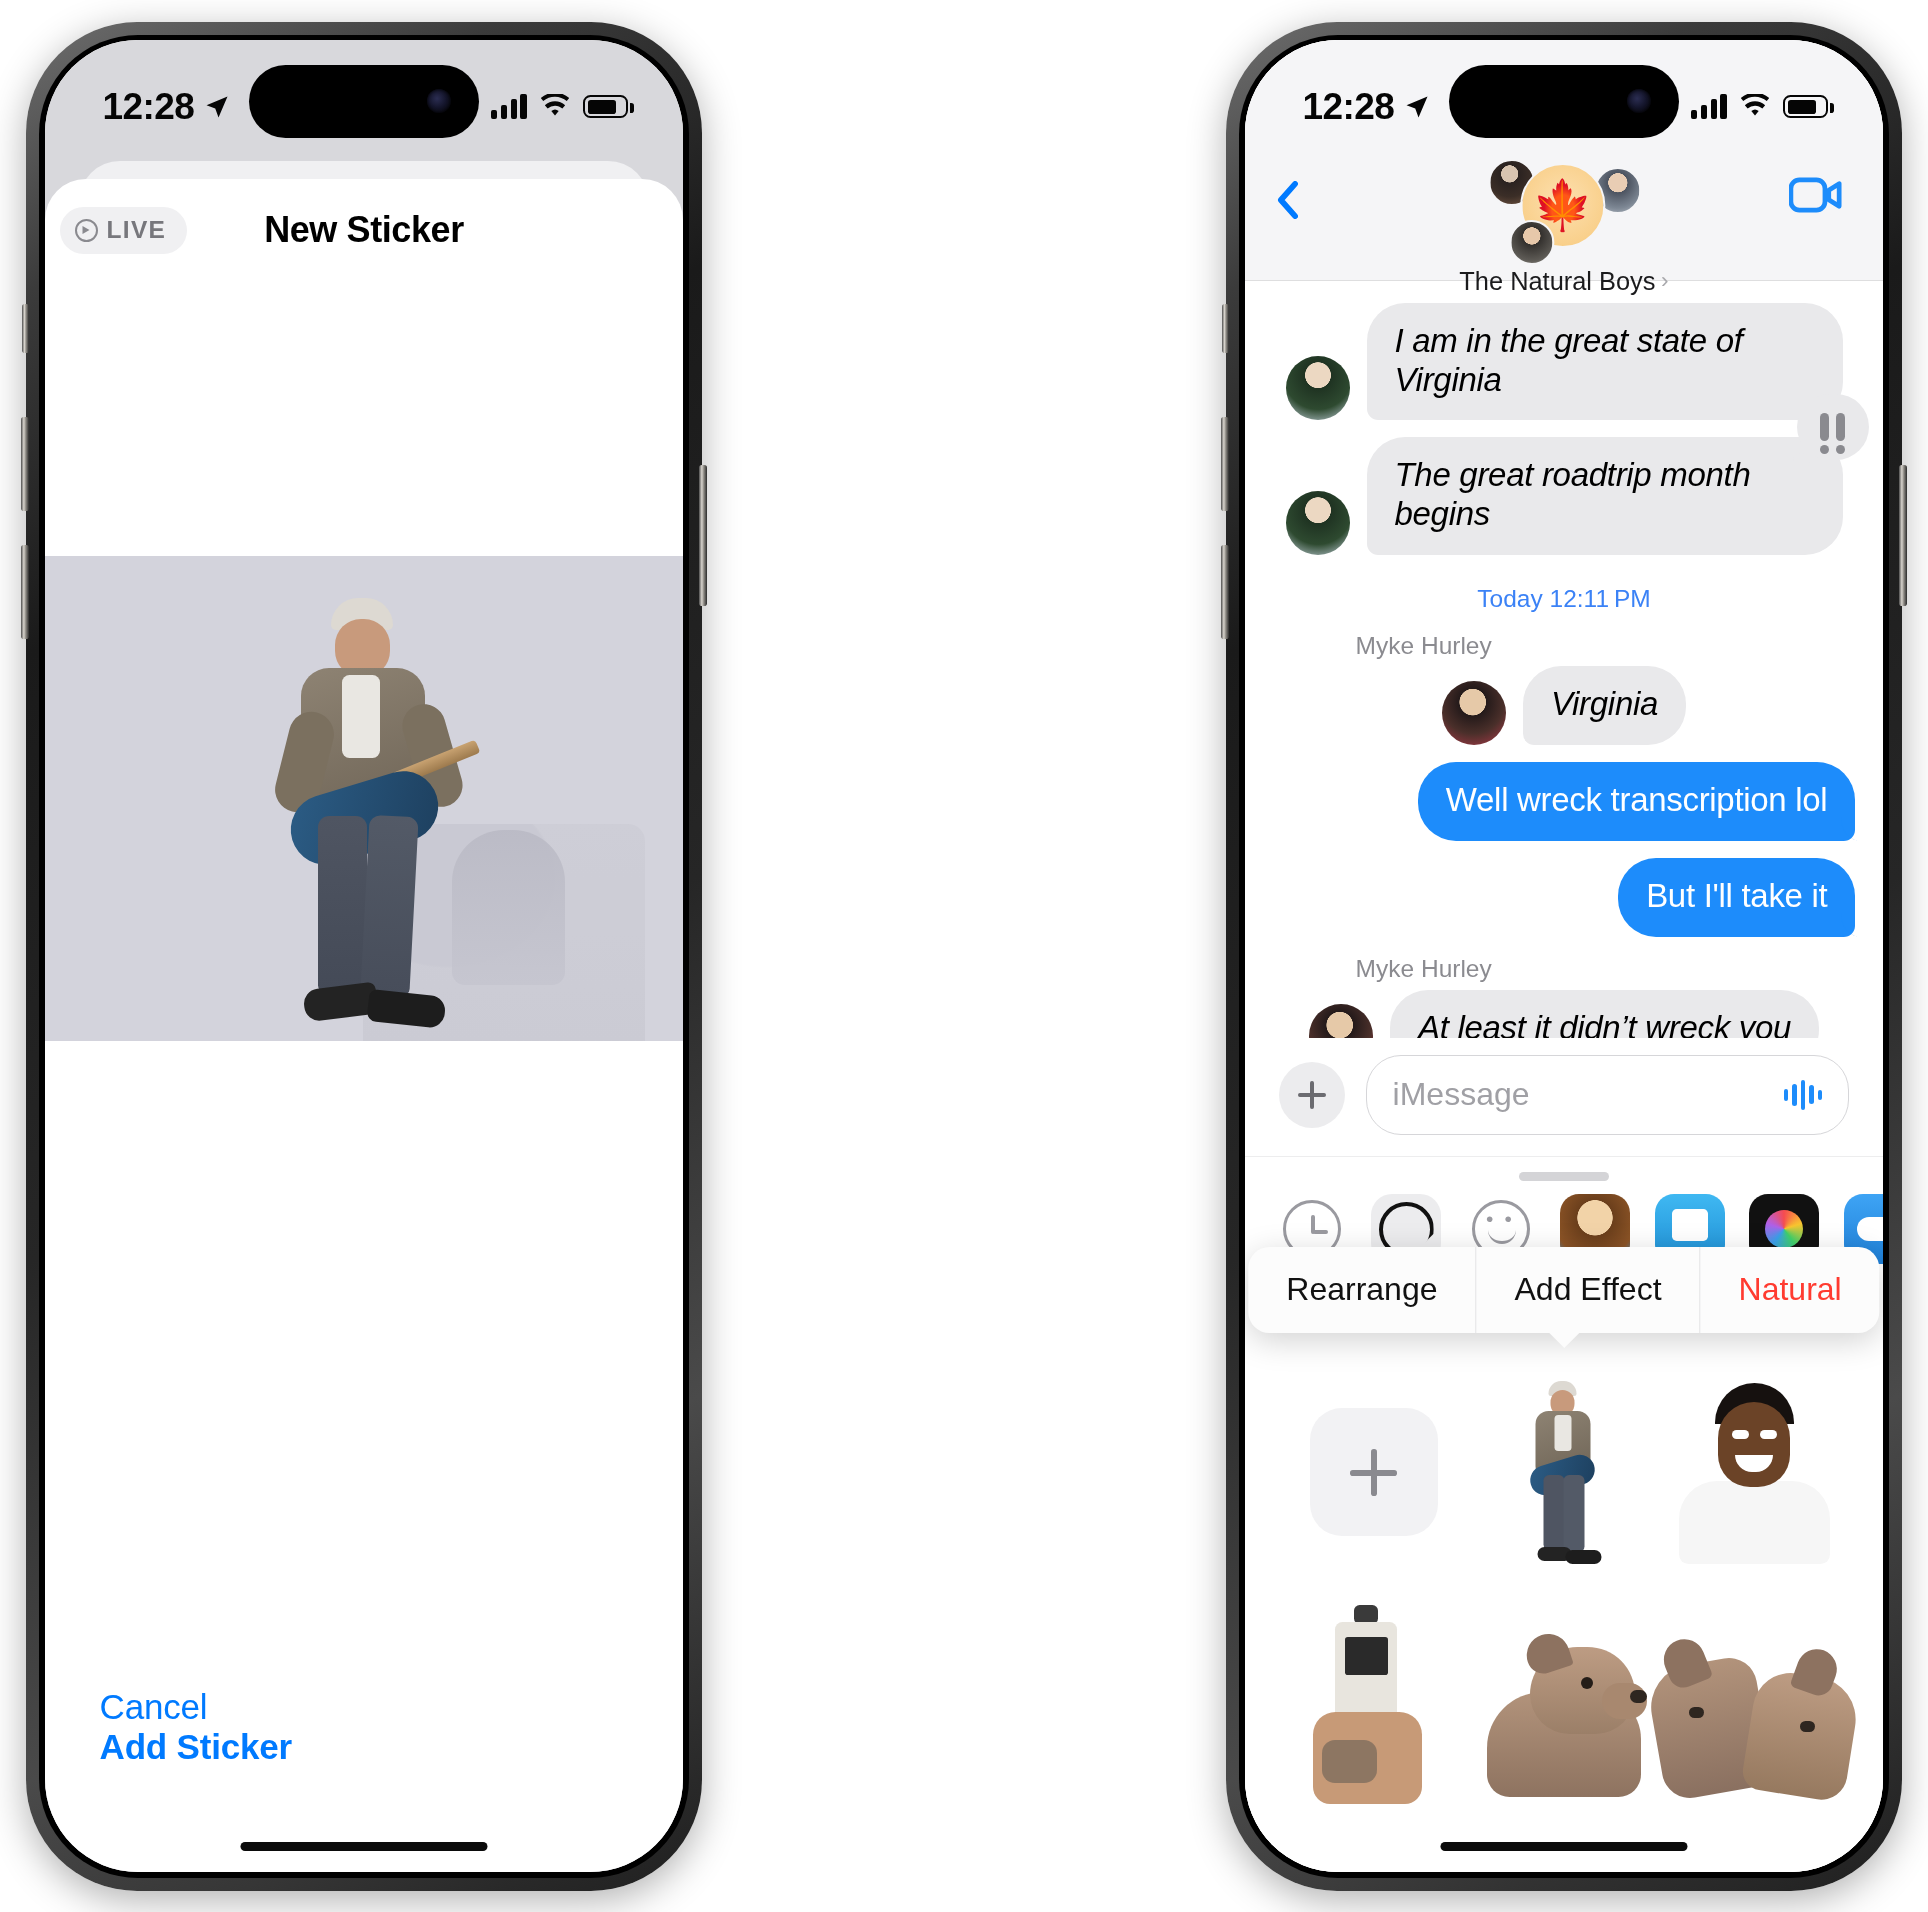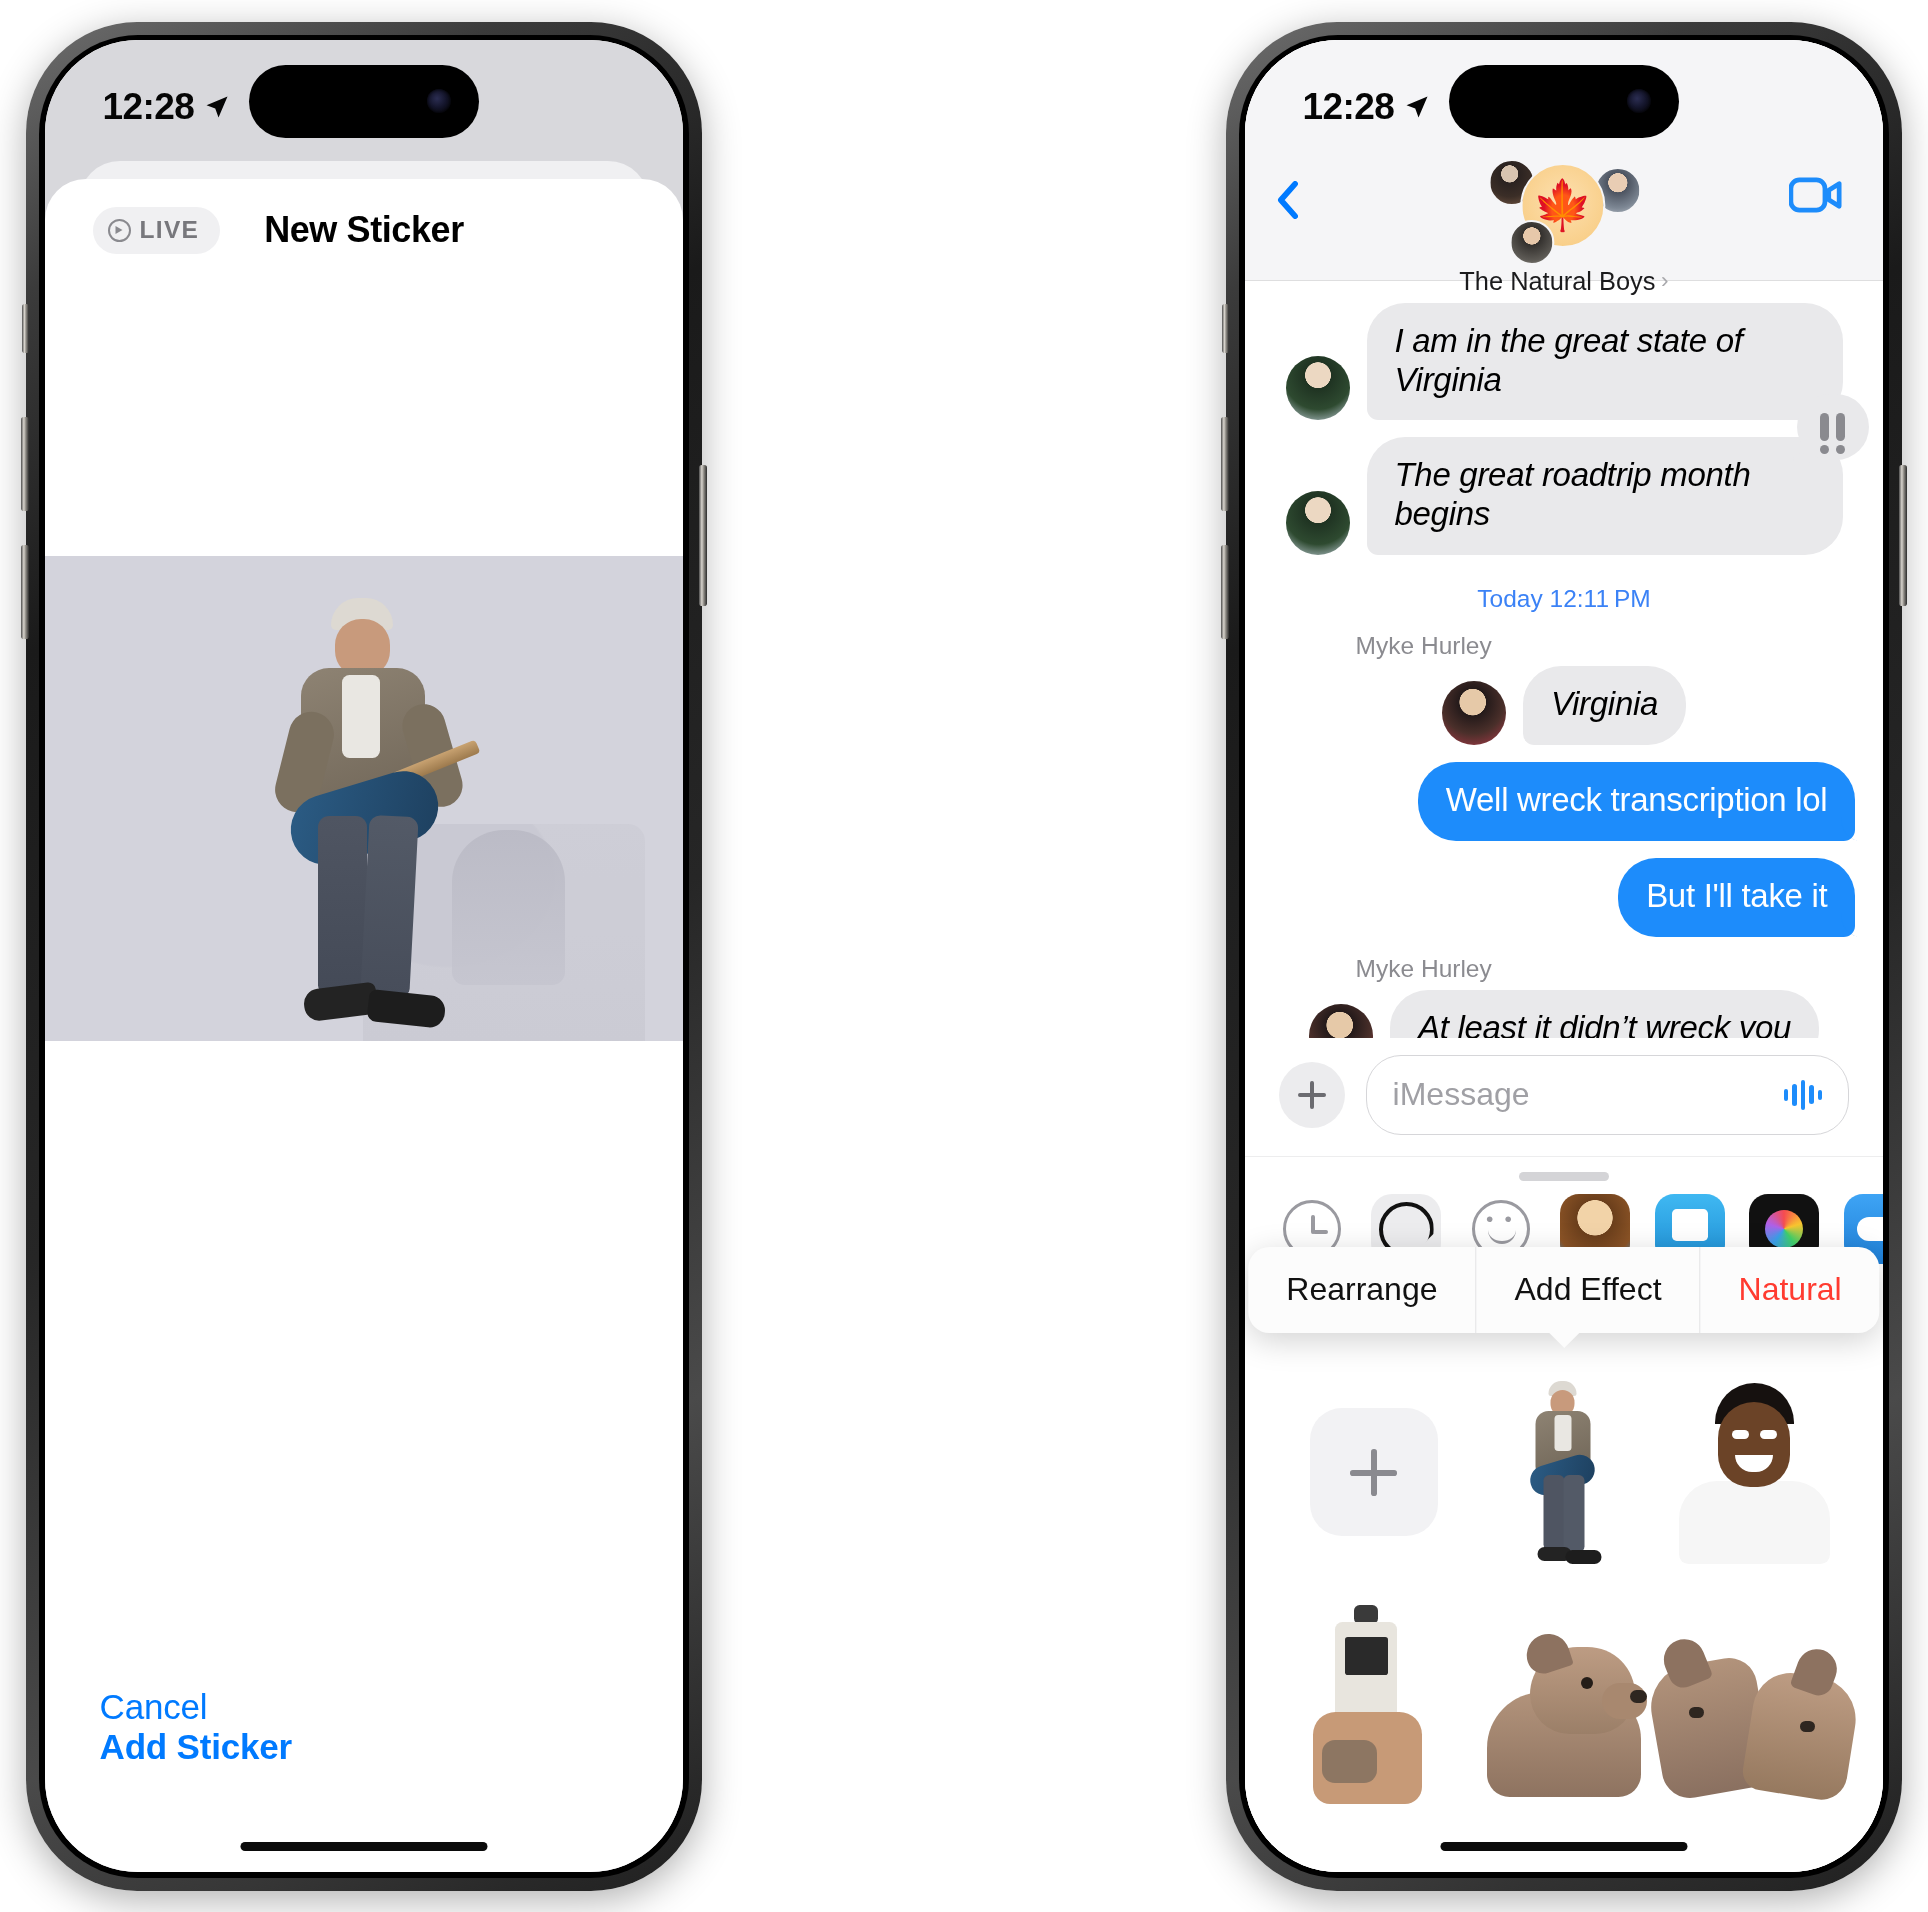--- a/index.html
+++ b/index.html
@@ -70,21 +70,21 @@
     width: 24.5px; height: 24.5px; border-radius: 50%;
     background: radial-gradient(circle at 42% 40%, #2b2d52 0%, #14152b 45%, #08080f 80%);
     box-shadow: inset 0 0 3.8px #000;
   }
 
   
   .statusbar {
     position: absolute; top: 0; left: 0; right: 0;
     height: 105px;
     display: flex; align-items: center;
-    justify-content: flex-start;
+    justify-content: space-between;
     padding: 28px 55px 0 58px;
     z-index: 35;
     pointer-events: none;
     gap: 47px;
   }
   .sb-time {
     font-size: 37px; font-weight: 700; letter-spacing: -0.6px;
     color: #050505; display: flex; align-items: center; gap: 8.5px;
   }
   .sb-right { display: flex; align-items: center; gap: 12.2px; }
@@ -125,21 +125,21 @@
     overflow: hidden;
   }
   .sticker-topbar {
     position: relative; height: 102px;
     display:flex; align-items:center; justify-content:center;
   }
   .new-sticker-title {
     font-size: 36px; font-weight: 700; color:#000; letter-spacing:-0.4px;
   }
   .live-chip {
-    position:absolute; left:48px; top:28px;
+    position:absolute; left:15px; top:28px;
     display:flex; align-items:center; gap:8.5px;
     background:#f0f0f2; color:#77777c;
     border-radius: 26px; padding: 9.4px 21px 9.4px 15px;
     font-size: 24.5px; font-weight: 600; letter-spacing: 1.3px;
   }
   .live-chip .ring {
     width:23.5px;height:23.5px;border-radius:50%;
     border:2.4px solid #8a8a8f; position:relative;
   }
   .live-chip .ring::after{

